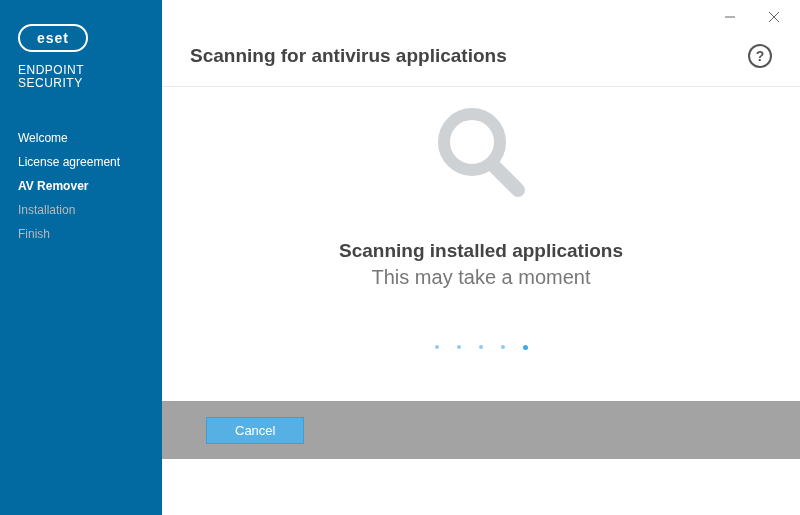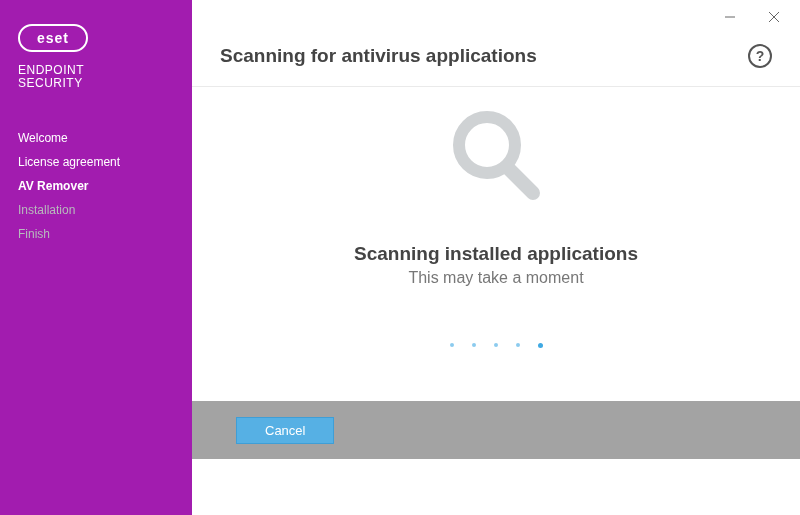--- a/index.html
+++ b/index.html
@@ -5,23 +5,23 @@
     * { margin: 0; padding: 0; box-sizing: border-box; }
     body {
       font-family: "Segoe UI", Tahoma, sans-serif;
       width: 800px;
       height: 515px;
       overflow: hidden;
       display: flex;
       background: #fff;
     }
     .sidebar {
-      width: 192px;
+      width: 162px;
       height: 515px;
-      background: #a21caf;
+      background: #0369a1;
       color: #fff;
       padding: 24px 0 0 18px;
       flex-shrink: 0;
     }
     .logo-wrap { margin-bottom: 36px; }
     .brand-text {
       color: #fff;
       font-weight: 300;
       font-size: 12px;
       line-height: 1.1;
@@ -92,21 +92,21 @@
       padding-bottom: 20px;
     }
     .magnify-wrap { margin-bottom: 28px; margin-top: -20px; }
     .status-primary {
       font-size: 19px;
       font-weight: 700;
       color: #444;
       margin-bottom: 4px;
     }
     .status-secondary {
-      font-size: 16px;
+      font-size: 20px;
       color: #777;
     }
     .dots {
       margin-top: 56px;
       display: flex;
       gap: 18px;
     }
     .dots span {
       width: 4px; height: 4px;
       background: #3fa9e3;

